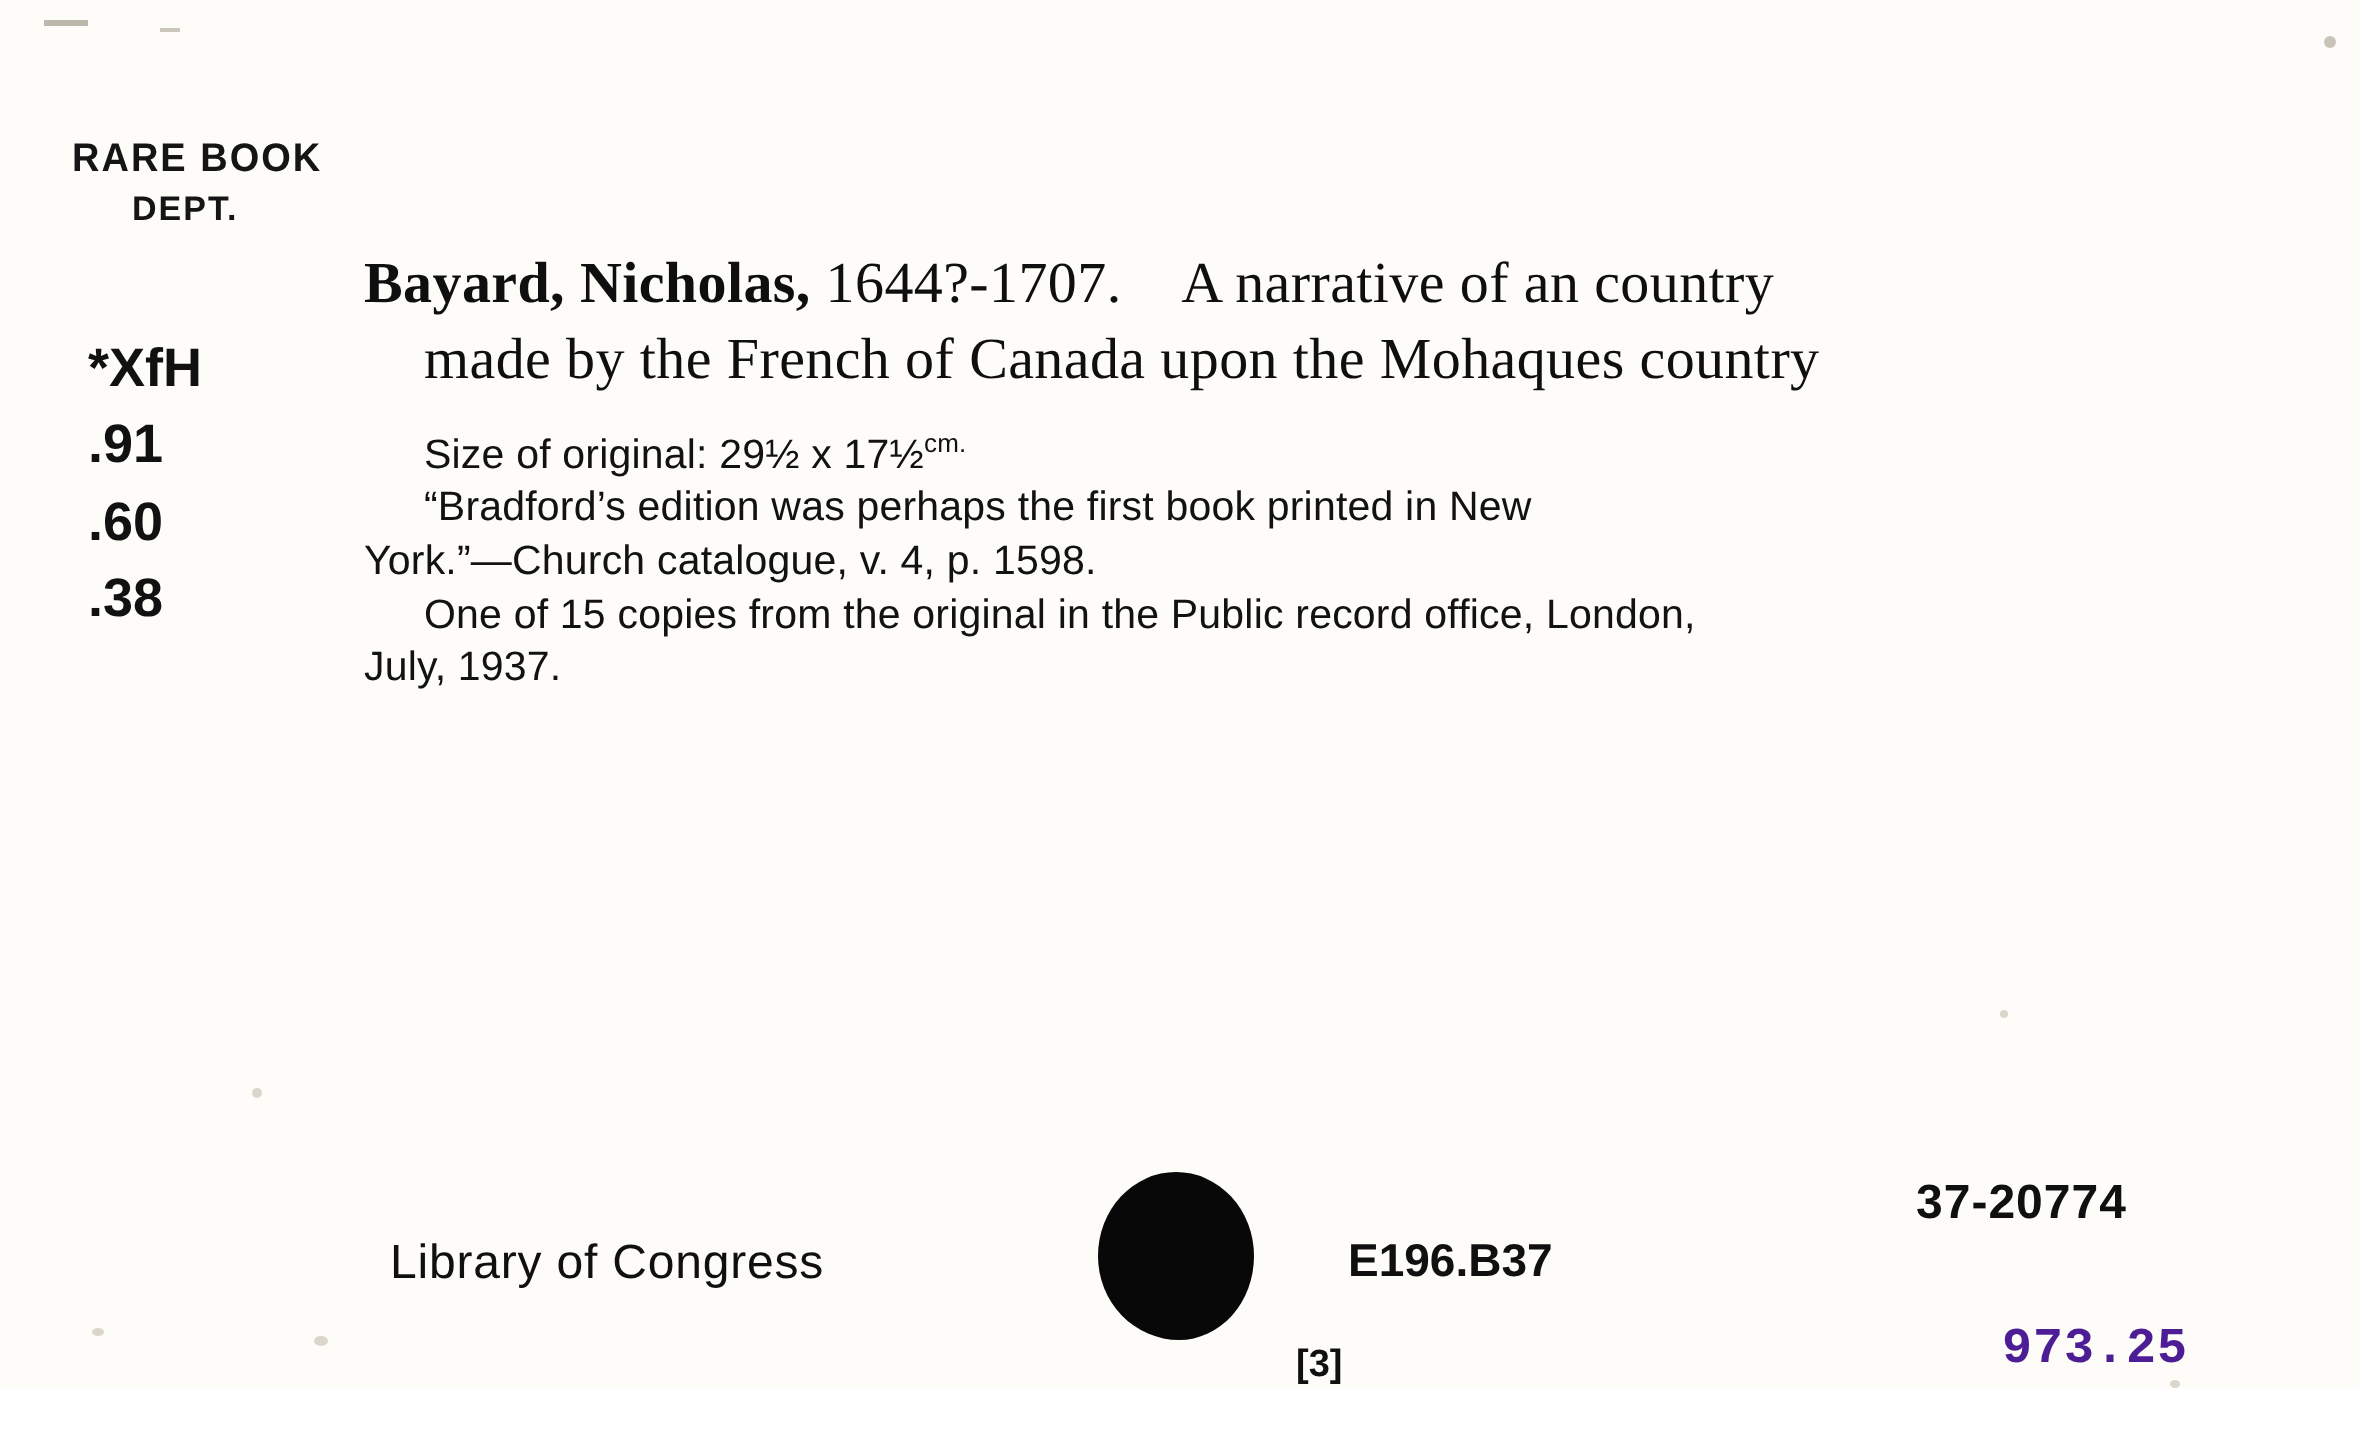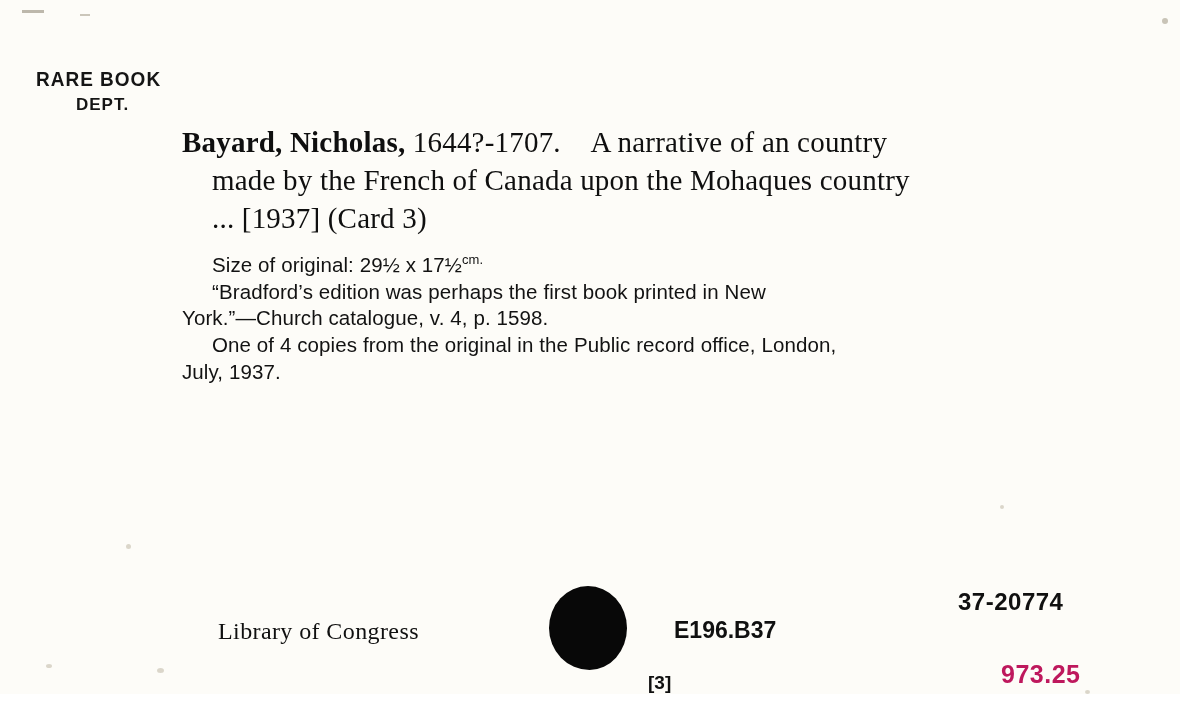--- a/index.html
+++ b/index.html
@@ -37,21 +37,21 @@
     letter-spacing: 1px;
     color: #151515;
     line-height: 1.25;
   }
   .stamp .line1 {
     font-size: 19px;
     transform: scaleY(1.05);
   }
   .stamp .line2 {
     font-size: 17px;
-    margin-left: 40px;
+    margin-left: 30px;
     margin-top: 2px;
   }
 
   
   .callnum {
     position: absolute;
     left: 44px;
     top: 165px;
     font-family: "Liberation Sans", sans-serif;
     font-weight: bold;
@@ -99,23 +99,23 @@
   .notes .justify {
     display: block;
     padding-left: 30px;
     text-align: justify;
     text-align-last: left;
   }
 
   
   .loc {
     position: absolute;
-    left: 218px;
+    left: 195px;
     top: 618px;
-    font-family: Liberation Serif, serif;
+    font-family: Liberation Sans, sans-serif;
     font-size: 24px;
     color: #101010;
     letter-spacing: 0.4px;
   }
   .blob {
     position: absolute;
     left: 549px;
     top: 586px;
     width: 78px;
     height: 84px;
@@ -147,24 +147,24 @@
     font-family: "Liberation Sans", sans-serif;
     font-weight: bold;
     font-size: 24px;
     color: #101010;
     letter-spacing: 0.5px;
   }
   .dewey {
     position: absolute;
     left: 1001px;
     top: 660px;
-    font-family: Liberation Sans, sans-serif;
+    font-family: Liberation Mono, monospace;
     font-weight: bold;
     font-size: 25px;
-    color: #be185d;
+    color: #4c1d95;
     letter-spacing: 0.5px;
   }
 
   
   .edge-tl { position:absolute; left:22px; top:10px; width:22px; height:3px; background:#bdb8ac; }
   .edge-tl2 { position:absolute; left:80px; top:14px; width:10px; height:2px; background:#cbc6ba; }
   .edge-tr { position:absolute; right:12px; top:18px; width:6px; height:6px; background:#c9c4b7; border-radius:50%; }
 </style>
 </head>
 <body>
@@ -178,38 +178,43 @@
   <div class="speck" style="left:46px; top:664px; width:6px; height:4px;"></div>
   <div class="speck" style="left:157px; top:668px; width:7px; height:5px;"></div>
   <div class="speck" style="left:1085px; top:690px; width:5px; height:4px;"></div>
   <div class="speck" style="left:1000px; top:505px; width:4px; height:4px;"></div>
 
   <div class="stamp">
     <div class="line1">RARE BOOK</div>
     <div class="line2">DEPT.</div>
   </div>
 
+  <div class="callnum">
+    <div class="cn-top">*XfH</div>
+    <div>.91</div>
+    <div>.60</div>
+    <div>.38</div>
+  </div>
 
   <div class="entry">
     <div class="main-head">
       <span class="author">Bayard, Nicholas,</span>
       <span>1644?-1707.</span>
       &nbsp;&nbsp;&nbsp;<span>A narrative of an country</span>
       <span class="indent">made by the French of Canada upon the Mohaques country</span>
-      <span class="indent">...   [1937]   (Card 3)</span>
     </div>
 
     <div class="notes">
       <span class="ln">
         <span>Size of original:</span>
         <span>29½ x 17½</span><span class="sml">cm.</span>
       </span>
       <span class="justify">“Bradford’s edition was perhaps the first book printed in New</span>
       <span class="hang">York.”—Church catalogue, v. 4, p. 1598.</span>
-      <span class="justify">One of 4 copies from the original in the Public record office, London,</span>
+      <span class="justify">One of 15 copies from the original in the Public record office, London,</span>
       <span class="hang">July, 1937.</span>
     </div>
   </div>
 
   <div class="loc">Library of Congress</div>
   <div class="blob"></div>
   <div class="classnum">E196.B37</div>
   <div class="copies">[3]</div>
   <div class="cardnum">37-20774</div>
   <div class="dewey">973.25</div>

